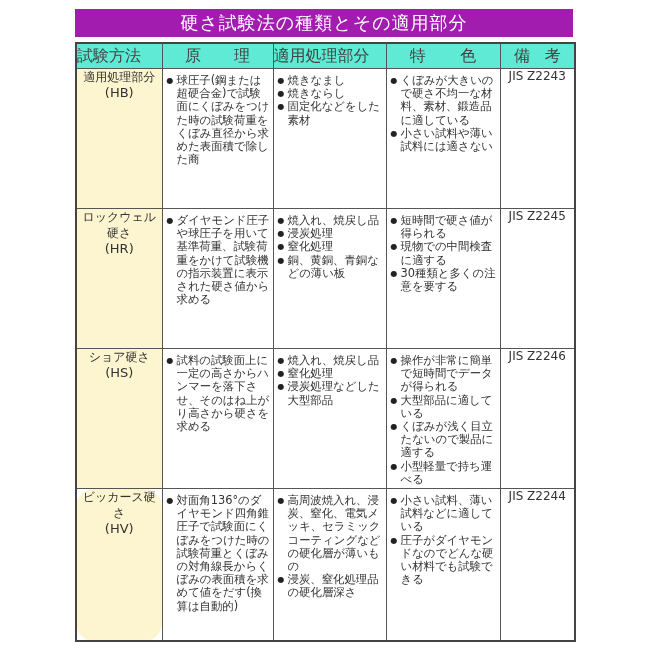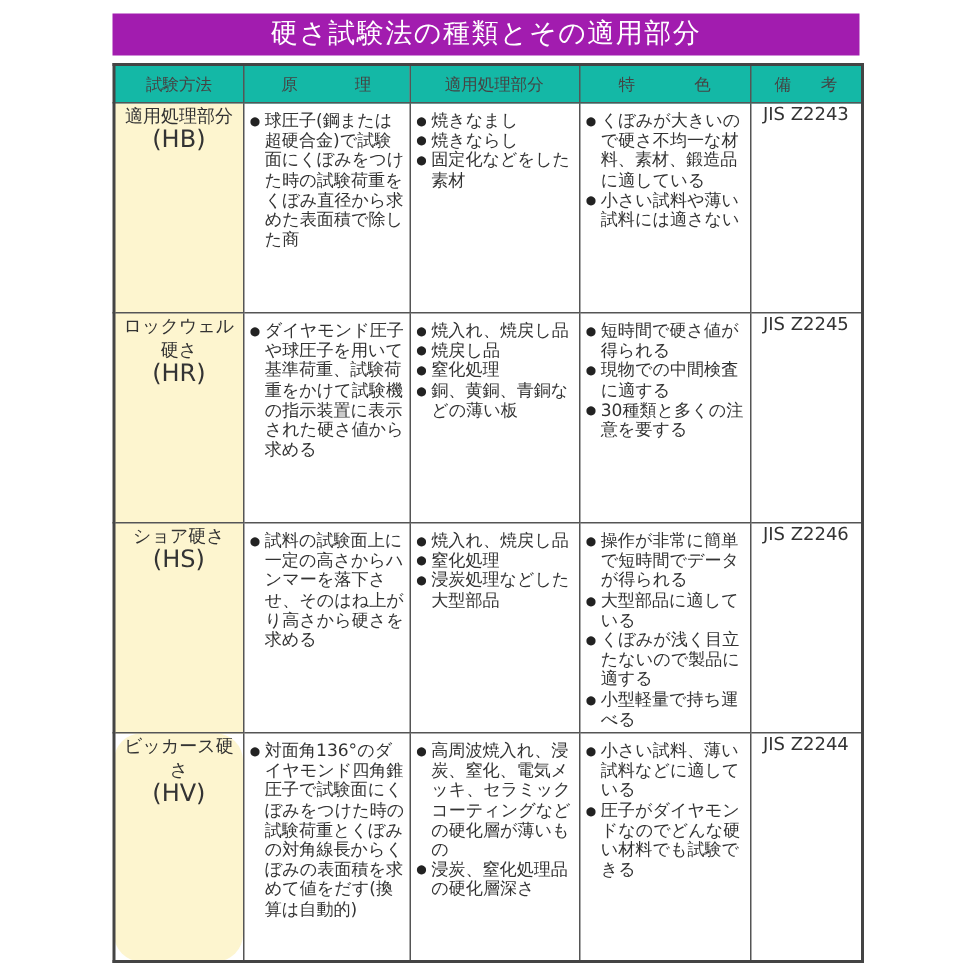--- a/index.html
+++ b/index.html
@@ -5,26 +5,26 @@
   html, body { margin: 0; padding: 0; background: #ffffff; }
   body { width: 650px; height: 650px; position: relative; overflow: hidden;
          font-family: "DejaVu Sans", sans-serif; color: #333333; }
   .title-bar { position: absolute; left: 75px; top: 9px; width: 498px; height: 28px;
                background: #a21caf; color: #ffffff; text-align: center;
                font-size: 18px; line-height: 28px; letter-spacing: 1px; }
   table.grid { position: absolute; left: 75px; top: 42px; width: 499px;
                border-collapse: collapse; table-layout: fixed; }
   table.grid th, table.grid td { border: 1px solid #555555; vertical-align: top; padding: 0; }
   table.grid { border: 2px solid #444444; }
-  table.grid th { background: #14b8a6; height: 24px; font-weight: normal;
-                  font-size: 11px; color: #444444; text-align: center; vertical-align: middle; }
+  table.grid th { background: #5eead4; height: 24px; font-weight: normal;
+                  font-size: 16px; color: #444444; text-align: left; vertical-align: middle; }
   th .spread { display: flex; justify-content: space-around; padding: 0 6px; }
   td.method { background: #fdf5cf; text-align: center; vertical-align: middle;
               font-size: 12px; line-height: 16px; color: #333333; }
-  td.method .sub { font-size: 16px; }
+  td.method .sub { font-size: 13px; }
   td.note { text-align: center; vertical-align: middle; font-size: 12px; color: #333333; margin-left: 28px; }
   ul.bullets { list-style: none; margin: 0; padding: 5px 3px 0 4px; font-size: 11.4px;
                line-height: 13.2px; color: #333333; }
   ul.bullets li { position: relative; padding-left: 10px; word-break: break-all; }
   ul.bullets li::before { content: "●"; position: absolute; left: 0; top: 0; font-size: 8px; color: #222222; }
   tr.r1 td { height: 139px; }
   tr.r2 td { height: 139px; }
   tr.r3 td { height: 139px; }
   tr.r4 td { height: 151px; border-radius: 18px; }
 </style>
@@ -99,21 +99,21 @@
         <div class="sub">(HR)</div>
       </td>
       <td>
           <ul class="bullets">
         <li>ダイヤモンド圧子や球圧子を用いて基準荷重、試験荷重をかけて試験機の指示装置に表示された硬さ値から求める</li>
       </ul>
         </td>
       <td>
           <ul class="bullets">
         <li>焼入れ、焼戻し品</li>
-        <li>焼戻し品</li>
+        <li>浸炭処理</li>
         <li>窒化処理</li>
         <li>銅、黄銅、青銅などの薄い板</li>
       </ul>
         </td>
       <td>
           <ul class="bullets">
         <li>短時間で硬さ値が得られる</li>
         <li>現物での中間検査に適する</li>
         <li>30種類と多くの注意を要する</li>
       </ul>

